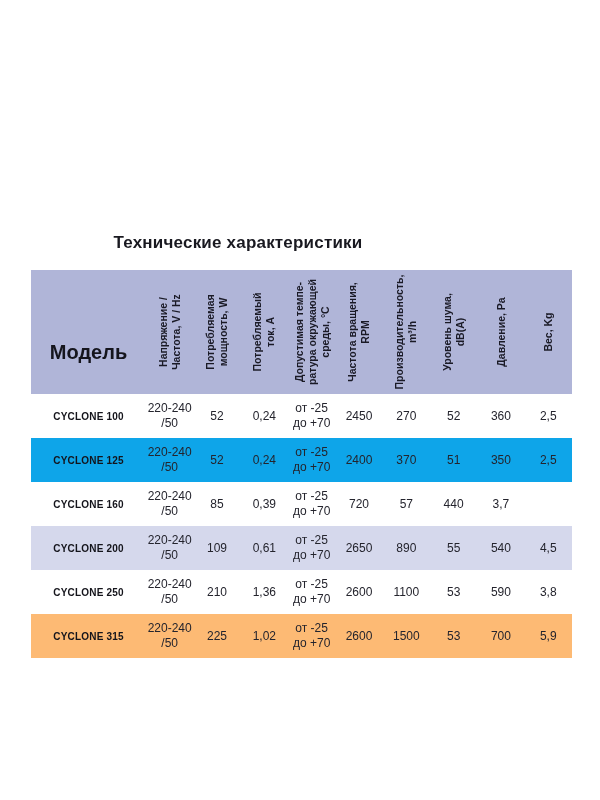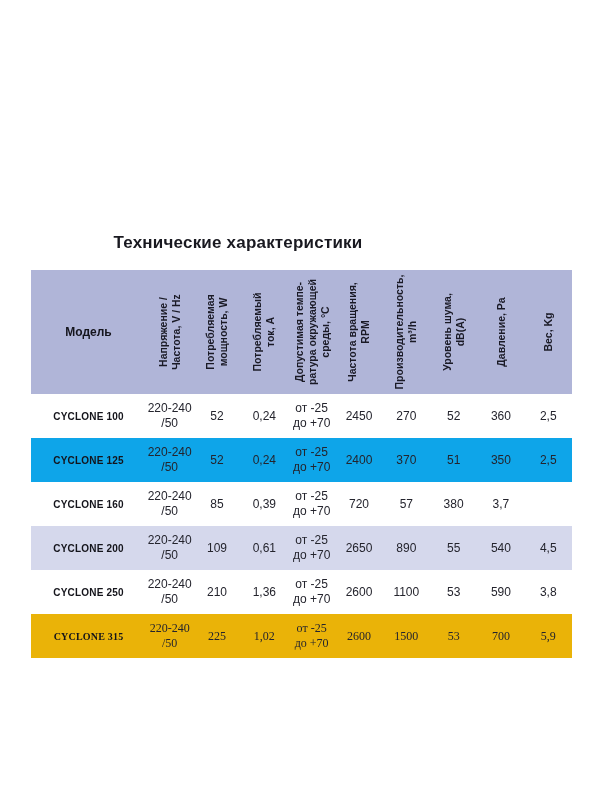--- a/index.html
+++ b/index.html
@@ -36,23 +36,24 @@
     display: flex;
     height: 124px;
     background: #b0b5d8;
   }
   .model-hcell {
     width: 115px;
     height: 124px;
     display: flex;
     align-items: center;
     justify-content: center;
-    font-size: 12px;
+    font-size: 20px;
     font-weight: bold;
     color: #15151d;
+    margin-top: 20px;
   }
   .vheads {
     display: flex;
     height: 124px;
   }
   .vcell {
     position: relative;
     width: 47.33px;
     height: 124px;
   }
@@ -178,21 +179,21 @@
         <div class="row">
           <div class="model-cell">CYCLONE 160</div>
           <div class="cell">220-240
 /50</div>
           <div class="cell">85</div>
           <div class="cell">0,39</div>
           <div class="cell">от -25
 до +70</div>
           <div class="cell">720</div>
           <div class="cell">57</div>
-          <div class="cell">380</div>
+          <div class="cell">440</div>
           <div class="cell">3,7</div>
         </div>
         <div class="row alt" style="background: rgb(213, 216, 236);">
           <div class="model-cell">CYCLONE 200</div>
           <div class="cell">220-240
 /50</div>
           <div class="cell">109</div>
           <div class="cell">0,61</div>
           <div class="cell">от -25
 до +70</div>
@@ -209,21 +210,21 @@
           <div class="cell">210</div>
           <div class="cell">1,36</div>
           <div class="cell">от -25
 до +70</div>
           <div class="cell">2600</div>
           <div class="cell">1100</div>
           <div class="cell">53</div>
           <div class="cell">590</div>
           <div class="cell">3,8</div>
         </div>
-        <div class="row alt" style="background: #eab308; font-family: Liberation Serif, serif;">
+        <div class="row alt" style="background: #fdba74;">
           <div class="model-cell">CYCLONE 315</div>
           <div class="cell">220-240
 /50</div>
           <div class="cell">225</div>
           <div class="cell">1,02</div>
           <div class="cell">от -25
 до +70</div>
           <div class="cell">2600</div>
           <div class="cell">1500</div>
           <div class="cell">53</div>

